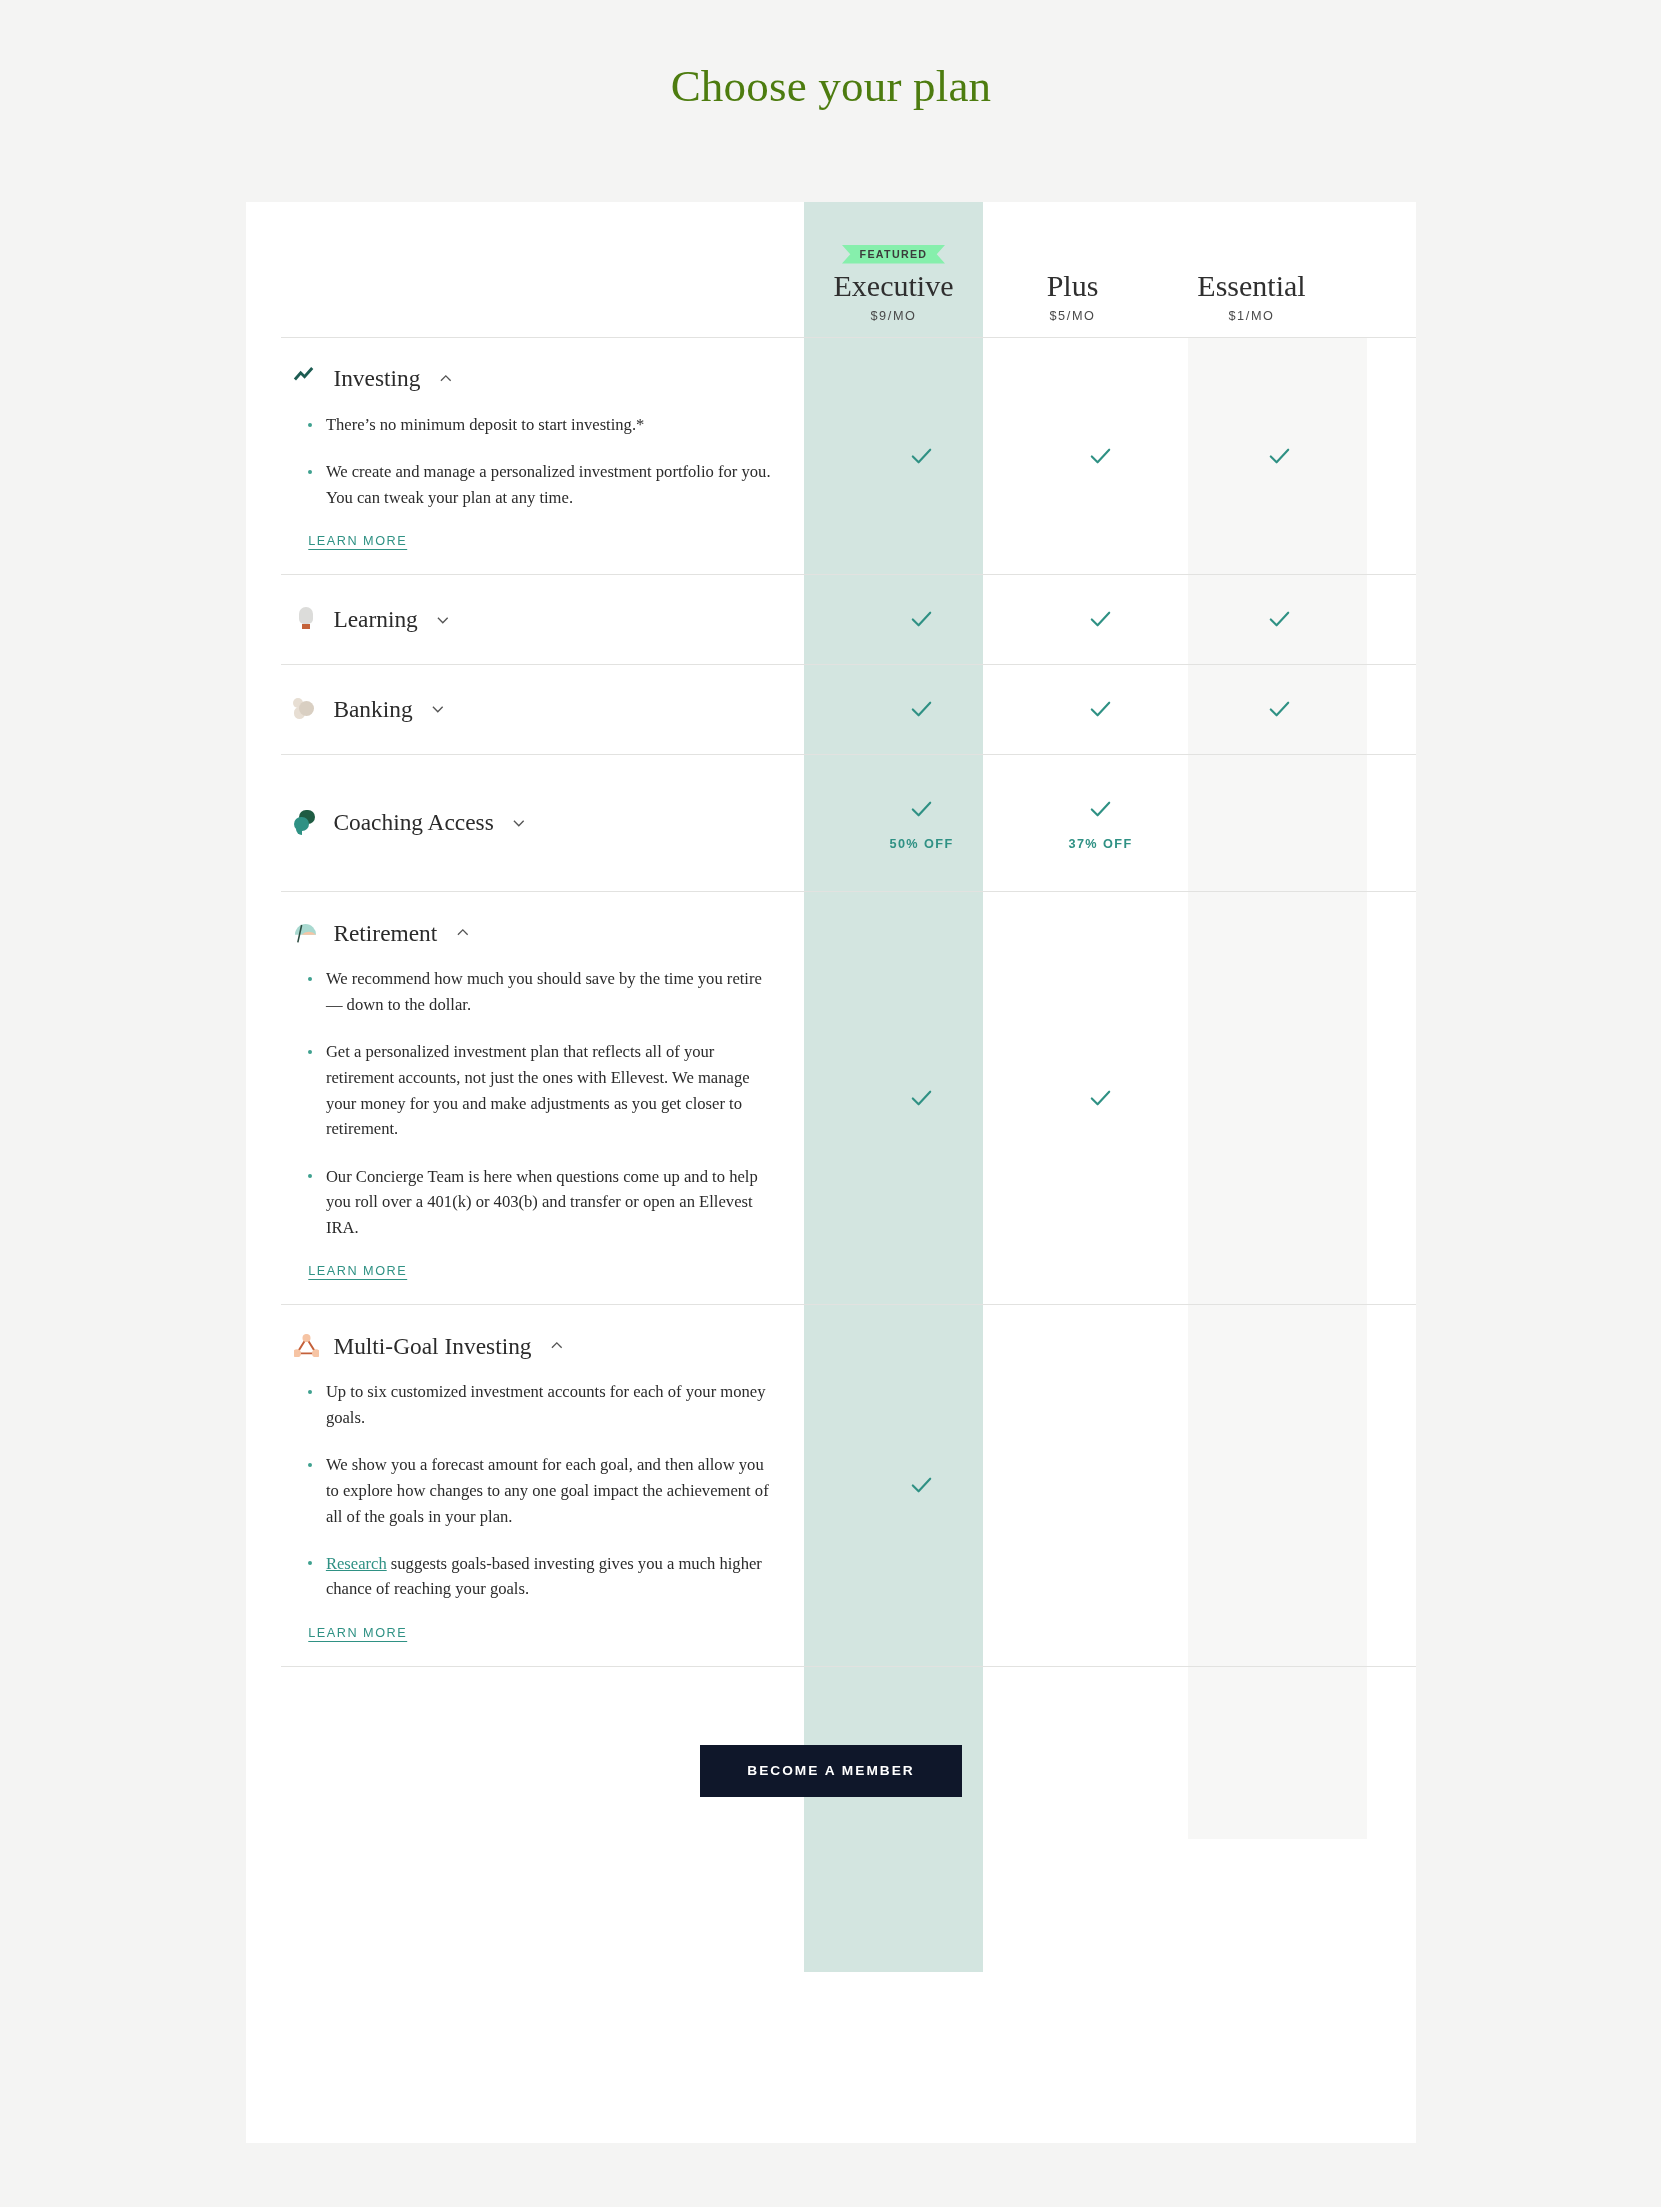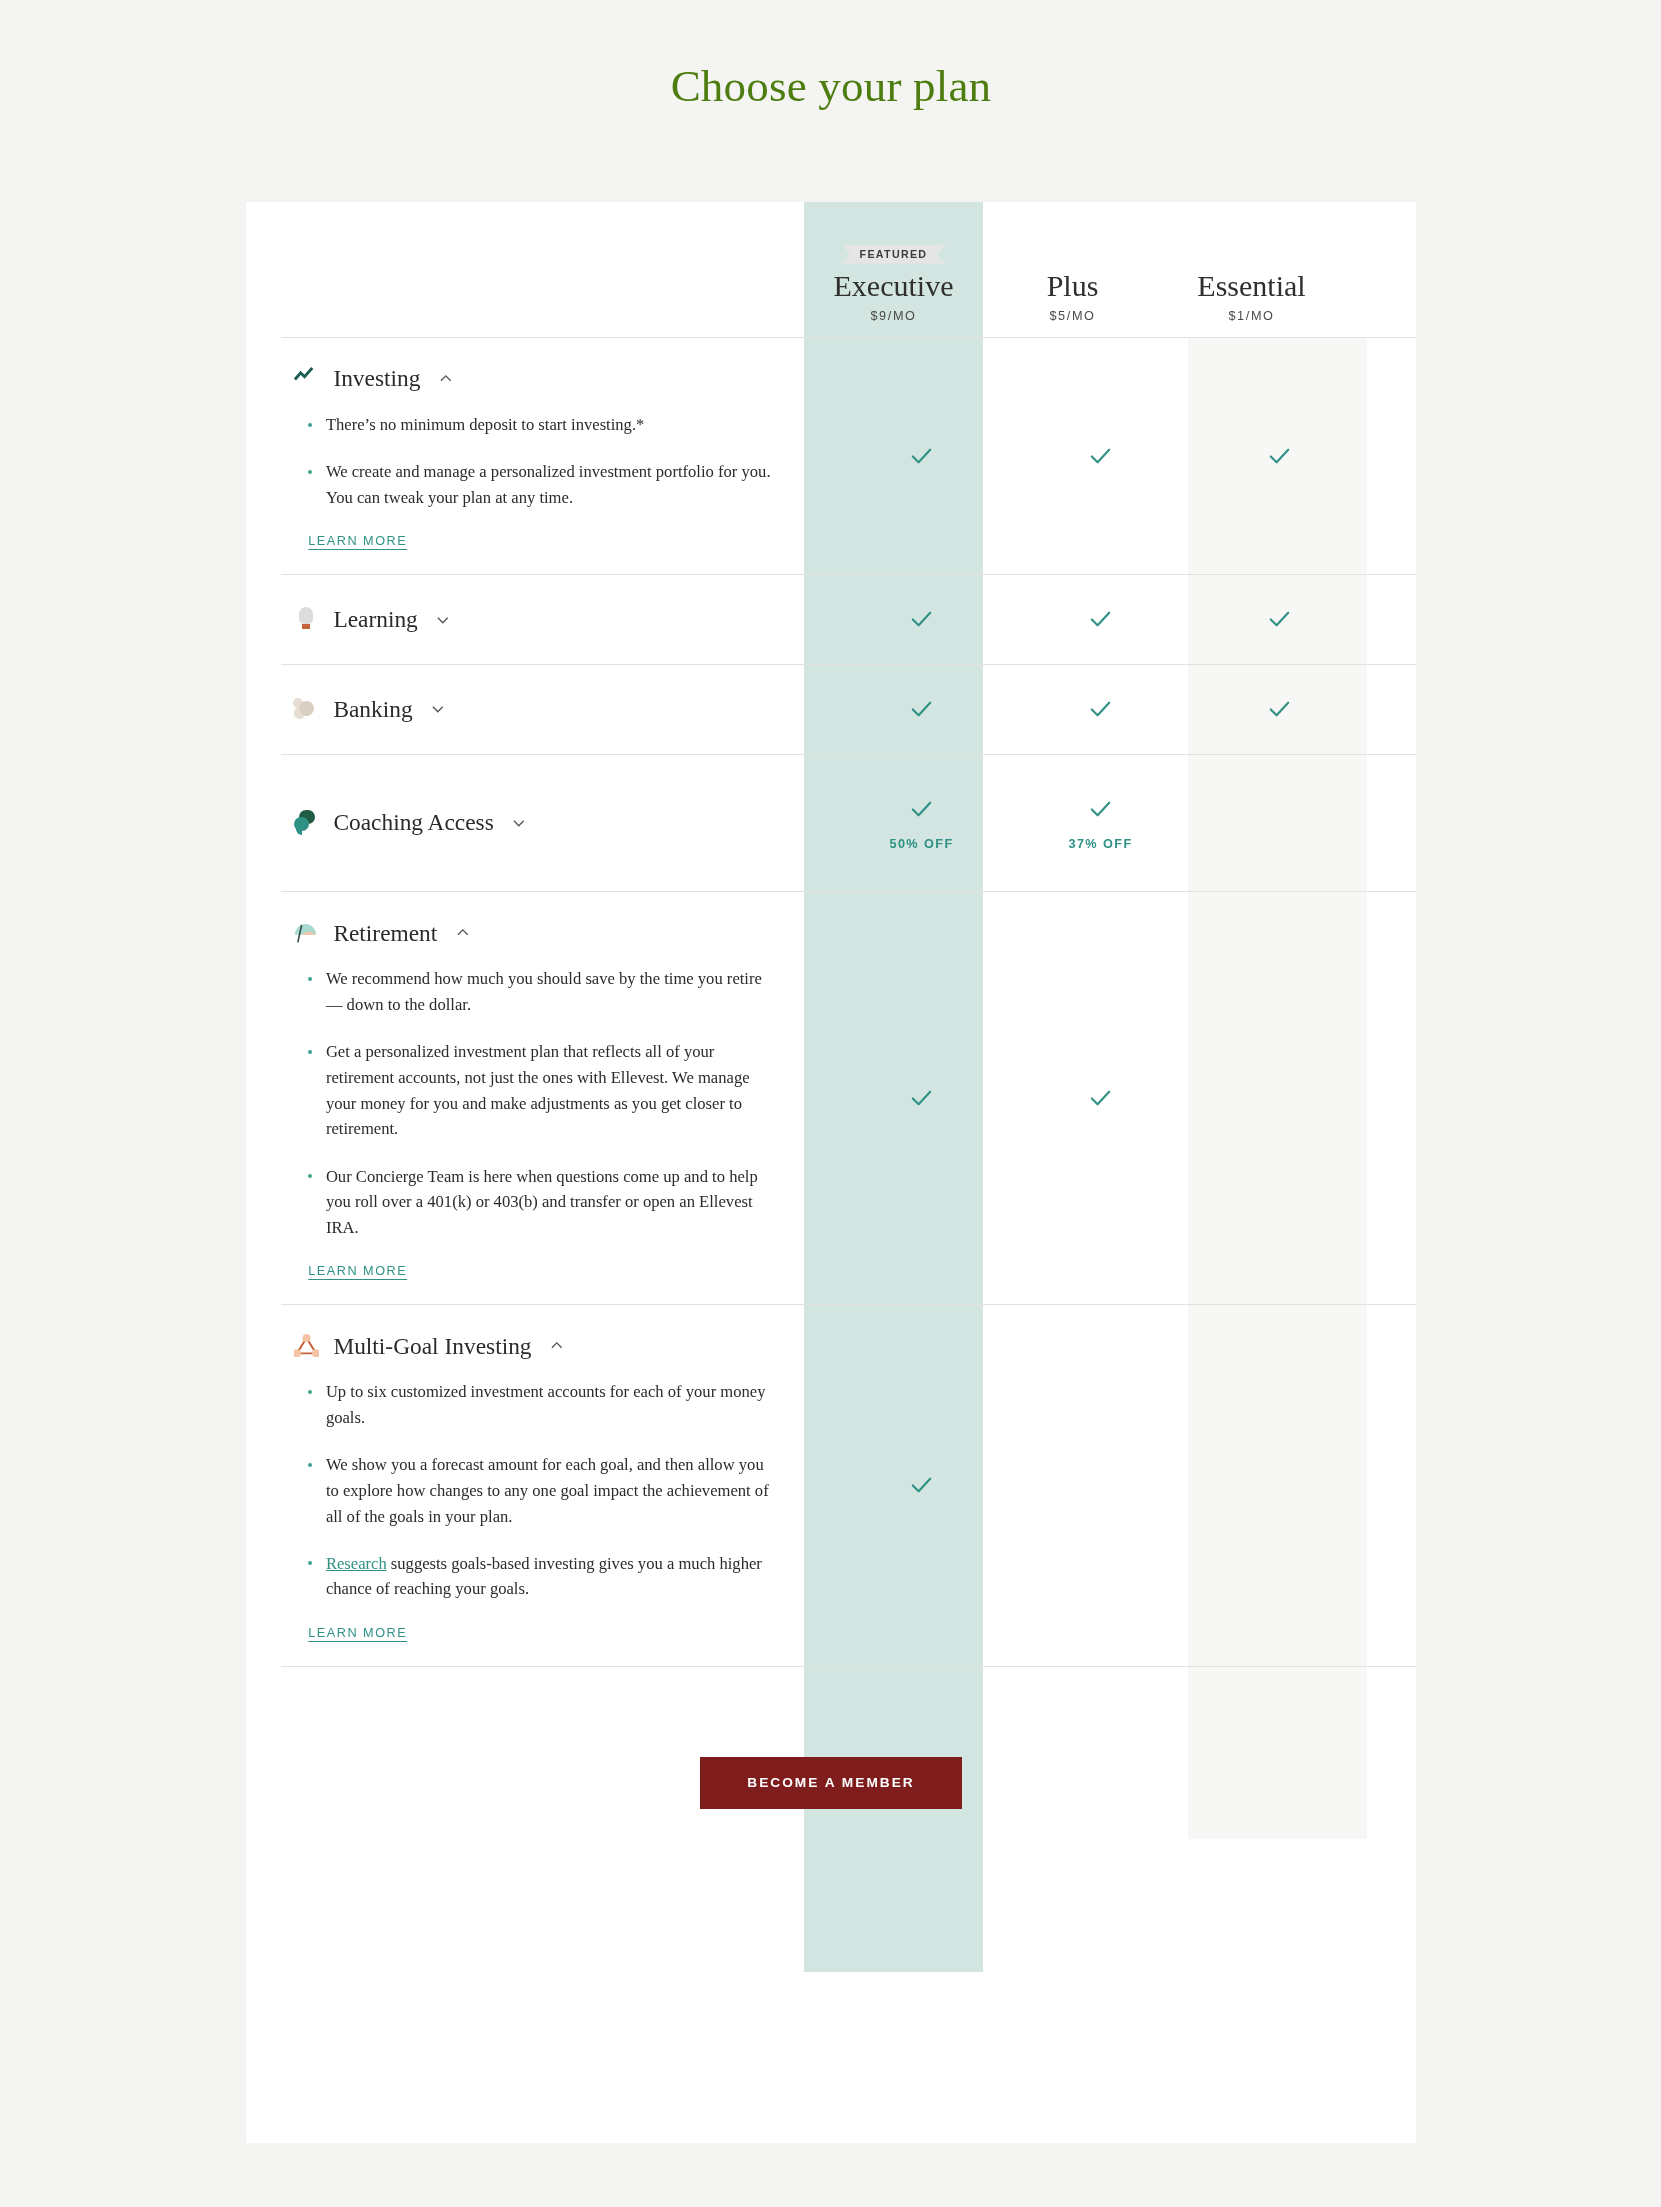--- a/index.html
+++ b/index.html
@@ -80,21 +80,21 @@
     position: relative;
   }
   .featured-ribbon-wrap {
     height: 21.5px;
     display: flex;
     justify-content: center;
     align-items: center;
     margin-bottom: 3.9px;
   }
   .featured-ribbon {
-    background: #e5e5e5;
+    background: #86efac;
     color: #3b3b3b;
     font-size: 10.7px;
     font-weight: 700;
     letter-spacing: 1.3px;
     padding: 3.9px 17.6px 3.9px 17.6px;
     line-height: 1;
     clip-path: polygon(0% 0%, 100% 0%, 92% 50%, 100% 100%, 0% 100%, 8% 50%);
   }
   .plan-name {
     font-family: "Liberation Serif", serif;
@@ -224,30 +224,29 @@
 
   
   .cta-wrap {
     position: relative;
     z-index: 3;
     display: flex;
     justify-content: center;
     padding: 78px 0 76px 0;
   }
   .cta-button {
-    background: #7f1d1d;
+    background: #0f172a;
     color: #ffffff;
     border: none;
     font-family: "Liberation Sans", sans-serif;
     font-size: 13.7px;
     font-weight: 600;
     letter-spacing: 2px;
     padding: 18.5px 47px;
     cursor: pointer;
-    margin-top: 12px;
   }
 
   
   .ic-invest {
     width: 25px; height: 21.5px;
     background: #a9d9d0;
   }
 
   .ic-bulb-glass {
     position: absolute;

